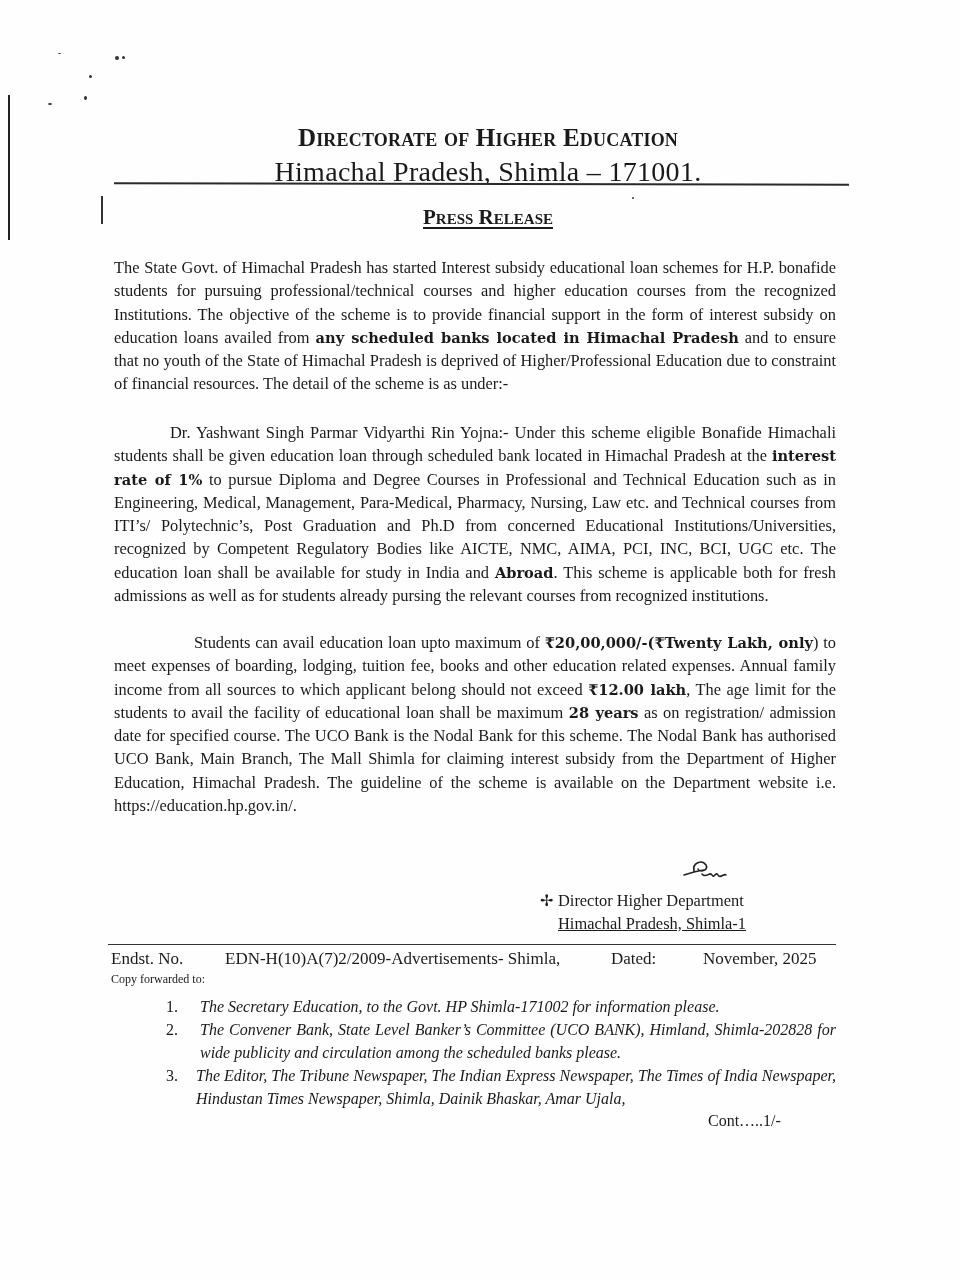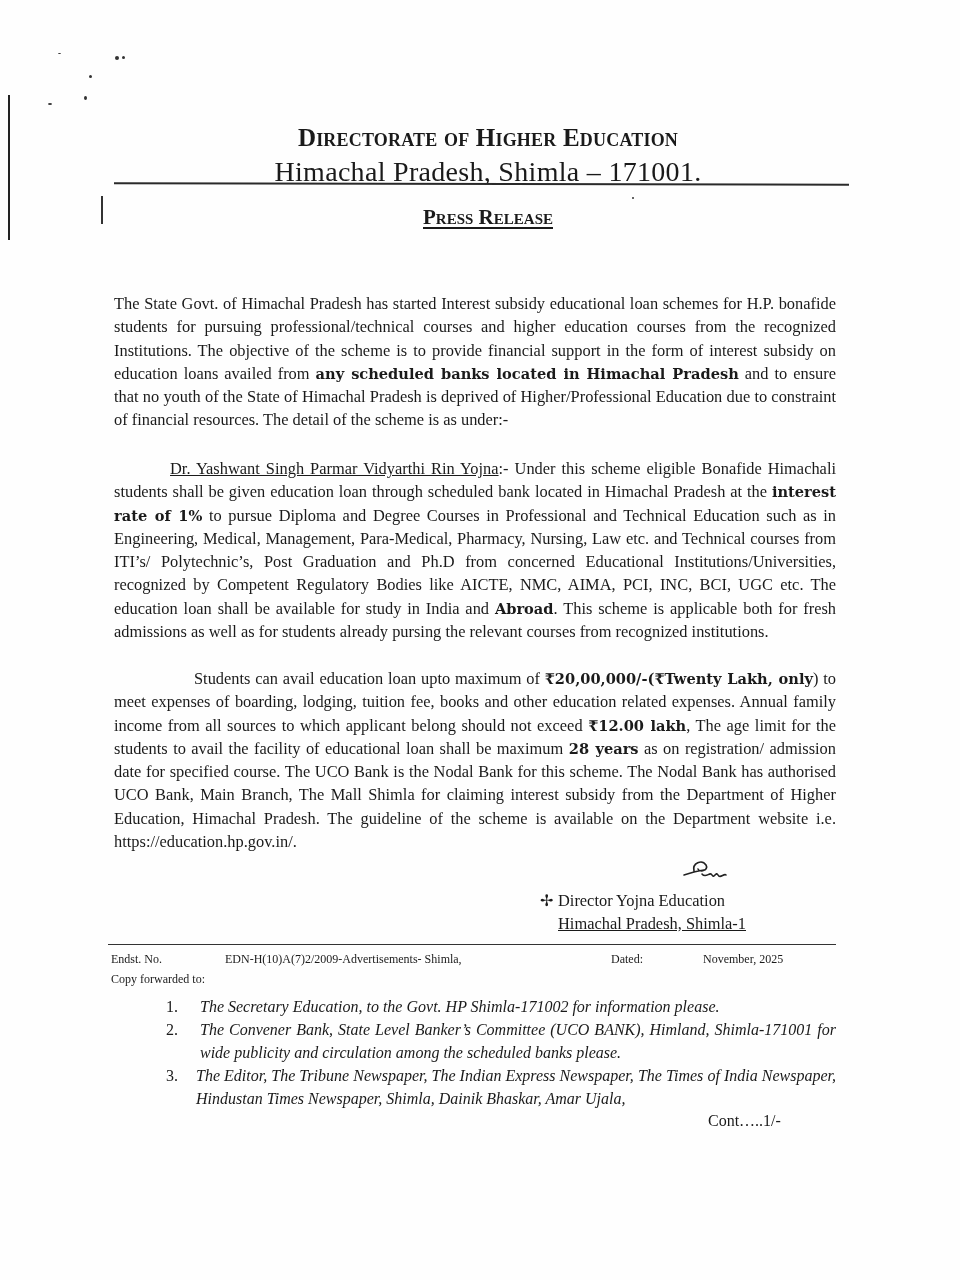--- a/index.html
+++ b/index.html
@@ -27,39 +27,39 @@
     position: absolute; left: 106px; top: 183px; width: 735px; height: 2px;
     background: #2a2a2a; transform: rotate(0.12deg);
   }
   .press-title {
     position: absolute; left: 0; width: 960px; top: 205px; text-align: center;
     font-size: 21px; font-weight: bold; font-variant: small-caps;
     text-decoration: underline; text-underline-offset: 3px; text-decoration-thickness: 2px;
   }
   .para {
     position: absolute; left: 106px; width: 722px;
-    font-size: 16.4px; line-height: 23.3px; text-align: justify; margin-top: 36px;
+    font-size: 16.4px; line-height: 23.3px; text-align: justify;
   }
   .para b { font-family: "DejaVu Serif", serif; font-size: 14.6px; }
   .p1 { top: 256px; }
   .p2 { top: 421px; text-indent: 56px; }
   .p3 { top: 631px; text-indent: 80px; }
-  .scheme-name { text-decoration: underline; }
+  .scheme-name { }
 
   .sign-block { position: absolute; left: 534px; top: 889px; font-size: 16.4px; line-height: 23px; }
   .sign-mark { position: absolute; left: -2px; top: 0; font-size: 16px; }
   .sign-line1 { padding-left: 16px; white-space: nowrap; }
   .sign-line2 { padding-left: 16px; white-space: nowrap; text-decoration: underline; }
   .signature { position: absolute; left: 140px; top: -32px; width: 48px; height: 30px; }
 
   .endst-rule {
     position: absolute; left: 100px; top: 944px; width: 728px; height: 1px; background: #333;
   }
   .endst {
-    position: absolute; left: 103px; top: 948px; width: 718px; font-size: 12px; line-height: 22px;
+    position: absolute; left: 103px; top: 948px; width: 718px; font-size: 17px; line-height: 22px;
     white-space: nowrap;
   }
   .endst .no-label { display: inline-block; width: 114px; }
   .endst .no-value { display: inline-block; width: 386px; }
   .endst .dated-label { display: inline-block; width: 92px; }
   .endst .dated-value { display: inline-block; }
   .copy-label { position: absolute; left: 103px; top: 972px; font-size: 12px; }
   .copy-list { position: absolute; left: 158px; top: 995px; width: 670px; font-size: 16px; line-height: 23px; }
   .copy-item { display: flex; text-align: justify; }
   .copy-item .num { width: 34px; flex: none; }
@@ -92,38 +92,38 @@
 
   <div class="para p2"><span class="scheme-name">Dr. Yashwant Singh Parmar Vidyarthi Rin Yojna</span><span>:- Under this scheme eligible Bonafide Himachali students shall be given education loan through scheduled bank located in Himachal Pradesh at the </span><b>interest rate of 1%</b><span> to pursue Diploma and Degree Courses in Professional and Technical Education such as in Engineering, Medical, Management, Para-Medical, Pharmacy, Nursing, Law etc. and Technical courses from ITI’s/ Polytechnic’s, Post Graduation and Ph.D from concerned Educational Institutions/Universities, recognized by Competent Regulatory Bodies like AICTE, NMC, AIMA, PCI, INC, BCI, UGC etc. The education loan shall be available for study in India and </span><b>Abroad</b><span>. This scheme is applicable both for fresh admissions as well as for students already pursing the relevant courses from recognized institutions.</span></div>
 
   <div class="para p3"><span>Students can avail education loan upto maximum of </span><b>₹20,00,000/-(₹Twenty Lakh, only</b><span>) to meet expenses of boarding, lodging, tuition fee, books and other education related expenses. Annual family income from all sources to which applicant belong should not exceed </span><b>₹12.00 lakh</b><span>, The age limit for the students to avail the facility of educational loan shall be maximum </span><b>28 years</b><span> as on registration/ admission date for specified course. The UCO Bank is the Nodal Bank for this scheme. The Nodal Bank has authorised UCO Bank, Main Branch, The Mall Shimla for claiming interest subsidy from the Department of Higher Education, Himachal Pradesh. The guideline of the scheme is available on the Department website i.e. </span><span>https://education.hp.gov.in/.</span></div>
 
   <div class="sign-block">
     <svg class="signature" viewBox="0 0 48 30">
       <path d="M2 18 C8 16, 14 14, 22 13 M12 14 C10 6, 20 2, 24 8 C27 13, 18 16, 16 12 M20 17 C24 22, 28 14, 30 18 C32 22, 34 14, 36 18 C38 22, 42 16, 44 18" fill="none" stroke="#222" stroke-width="1.6" stroke-linecap="round"></path>
     </svg>
     <span class="sign-mark">✢</span>
-    <div class="sign-line1">Director Yojna Education</div>
+    <div class="sign-line1">Director Higher Department</div>
     <div class="sign-line2">Himachal Pradesh, Shimla-1</div>
   </div>
 
   <div class="endst-rule"></div>
   <div class="endst">
     <span class="no-label">Endst. No.</span><span class="no-value">EDN-H(10)A(7)2/2009-Advertisements- Shimla,</span><span class="dated-label">Dated:</span><span class="dated-value">November, 2025</span>
   </div>
   <div class="copy-label">Copy forwarded to:</div>
 
   <div class="copy-list">
     <div class="copy-item">
       <span class="num">1.</span>
       <span class="txt">The Secretary Education, to the Govt. HP Shimla-171002 for information please.</span>
     </div>
     <div class="copy-item">
       <span class="num">2.</span>
-      <span class="txt">The Convener Bank, State Level Banker’s Committee (UCO BANK), Himland, Shimla-171001 for wide publicity and circulation among the scheduled banks please.</span>
+      <span class="txt">The Convener Bank, State Level Banker’s Committee (UCO BANK), Himland, Shimla-202828 for wide publicity and circulation among the scheduled banks please.</span>
     </div>
     <div class="copy-item item3">
       <span class="num">3.</span>
       <span class="txt">The Editor, The Tribune Newspaper, The Indian Express Newspaper, The Times of India Newspaper, Hindustan Times Newspaper, Shimla, Dainik Bhaskar, Amar Ujala,</span>
     </div>
   </div>
 
   <div class="cont">Cont…..1/-</div>
 </div>
 

